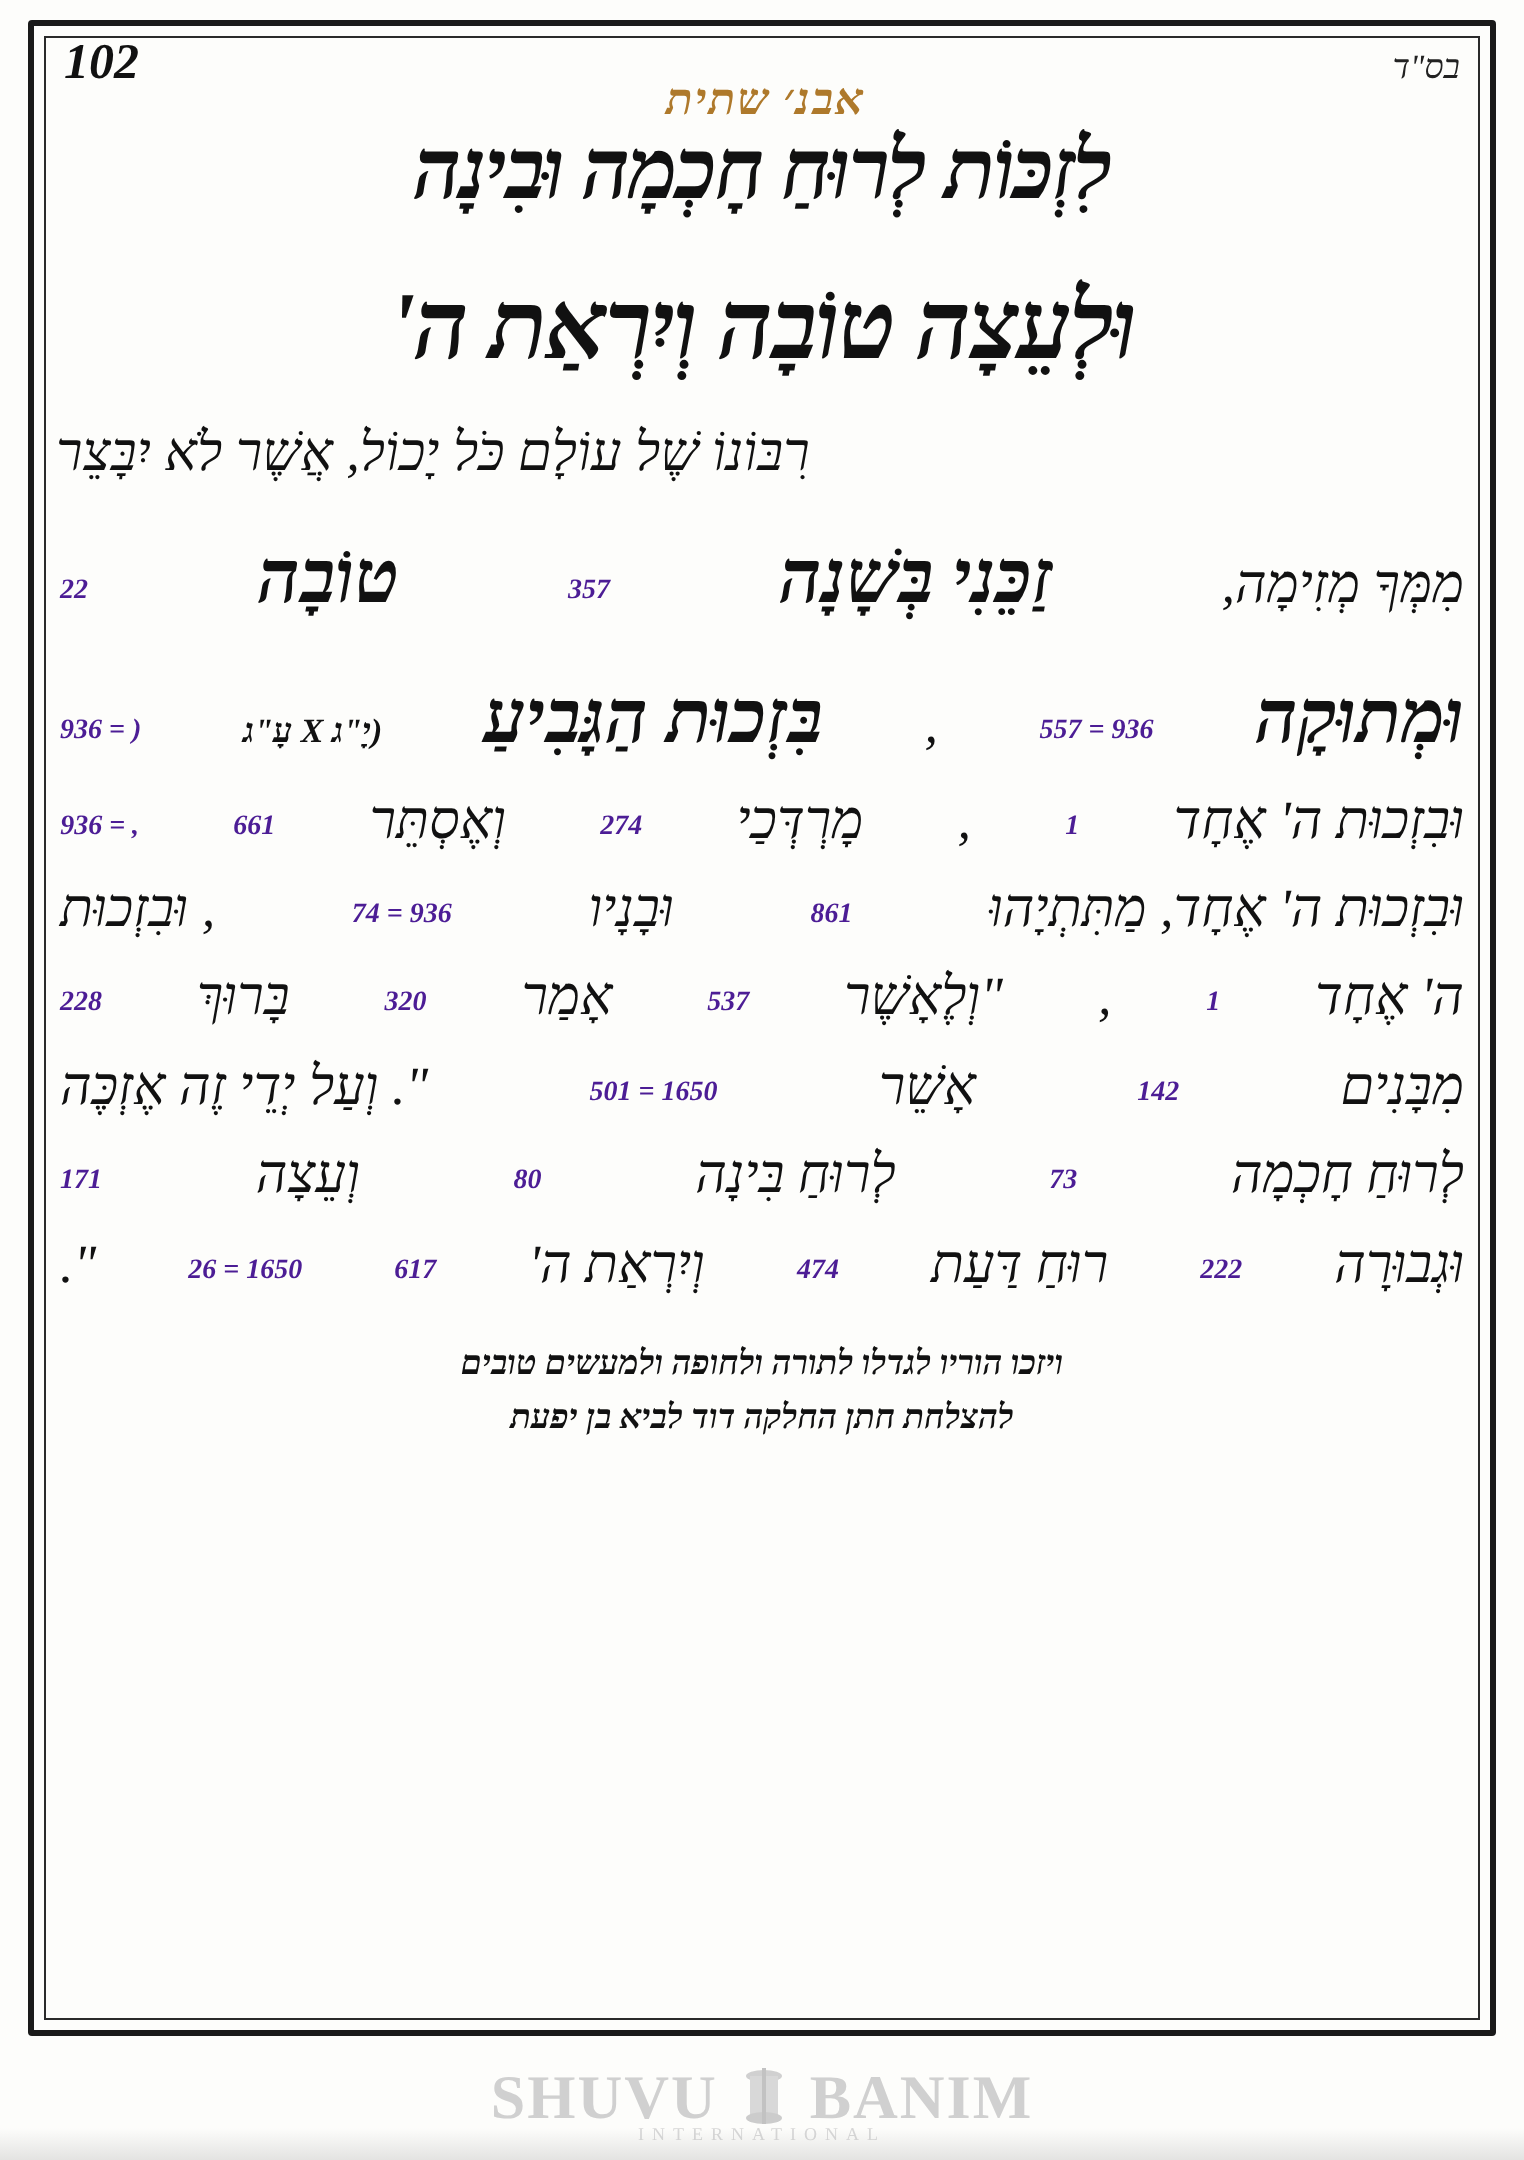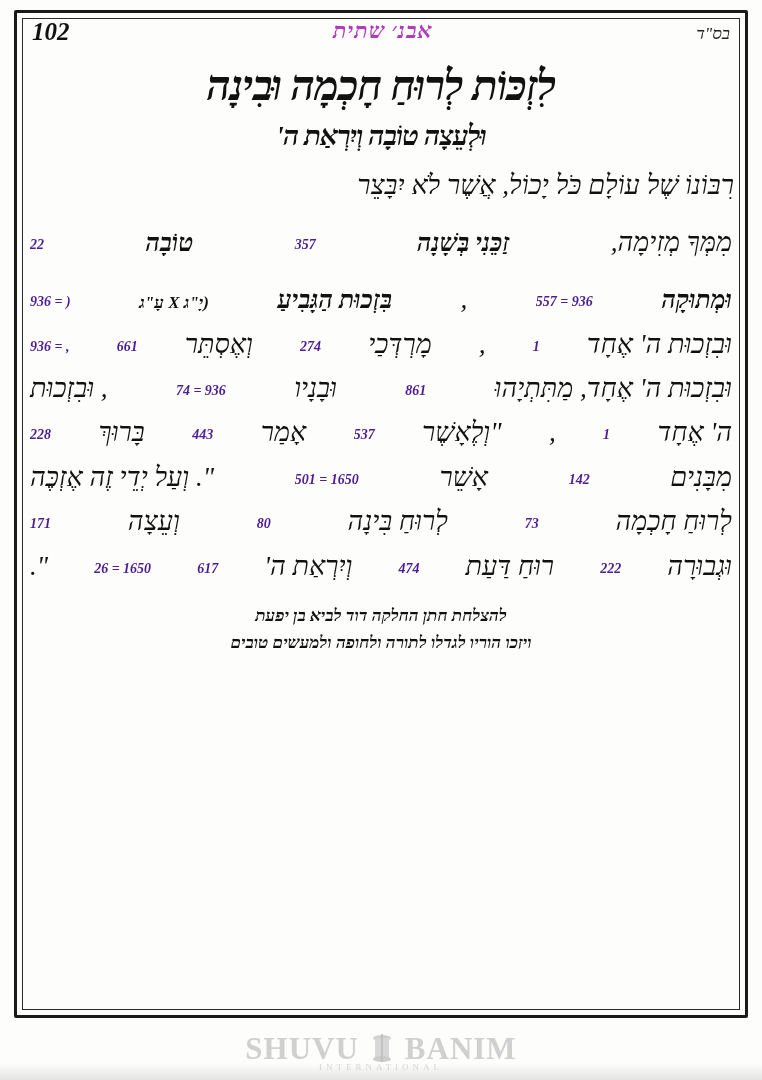--- a/index.html
+++ b/index.html
@@ -68,72 +68,72 @@
   }
   .bsd {
     font-size: 17px;
     font-weight: 400;
     color: #222;
     padding-top: 6px;
   }
   .center-mark {
     font-size: 22px;
     font-weight: 700;
-    color: #a21caf;
+    color: #a16207;
     letter-spacing: 1px;
-    padding-top: 0;
+    padding-top: 19px;
     opacity: .85;
   }
   .hdr1 {
     font-size: 42px;
     font-weight: 700;
     line-height: 1.28;
     margin: 8px 0 0 0;
     letter-spacing: -1px;
   }
   .hdr2 {
-    font-size: 28px;
+    font-size: 48px;
     font-weight: 700;
     line-height: 1.25;
-    margin: 4px 0 0 0;
+    margin: 20px 0 0 0;
     letter-spacing: -1px;
   }
   .hdr-big {
     font-size: 58px;
     font-weight: 700;
     line-height: 1.2;
     margin: 26px 0 10px 0;
     letter-spacing: -2px;
   }
   .body-block {
     margin-top: 10px;
   }
   .line {
     display: flex;
     flex-direction: row;
     flex-wrap: nowrap;
     align-items: baseline;
-    justify-content: flex-start;
+    justify-content: flex-end;
     gap: 8px;
     font-size: 27px;
     line-height: 1.05;
     padding: 8px 0;
     white-space: nowrap;
   }
   .line.spread {
     justify-content: space-between;
     padding-left: 2px;
     padding-right: 2px;
   }
   .seg {
     font-weight: 400;
   }
   .seg.bold {
     font-weight: 700;
-    font-size: 25px;
+    font-size: 37px;
     margin-top: 15px;
   }
   .num {
     font-size: 14px;
     font-weight: 700;
     direction: ltr;
     unicode-bidi: isolate;
     color: #4c1d95;
     position: relative;
     top: -2px;
@@ -250,21 +250,21 @@
           <span class="num">74 = 936</span>
           <span class="seg">, וּבִזְכוּת</span>
         </div>
         <div class="line spread">
           <span class="seg">ה' אֶחָד</span>
           <span class="num">1</span>
           <span class="seg">,</span>
           <span class="seg">"וְלֶאָשֶׁר</span>
           <span class="num">537</span>
           <span class="seg">אָמַר</span>
-          <span class="num">443</span>
+          <span class="num">320</span>
           <span class="seg">בָּרוּךְ</span>
           <span class="num">228</span>
         </div>
         <div class="line spread">
           <span class="seg">מִבָּנִים</span>
           <span class="num">142</span>
           <span class="seg">אָשֵׁר</span>
           <span class="num">501 = 1650</span>
           <span class="seg">". וְעַל יְדֵי זֶה אֶזְכֶּה</span>
         </div>
@@ -282,22 +282,22 @@
           <span class="seg">רוּחַ דַּעַת</span>
           <span class="num">474</span>
           <span class="seg">וְיִרְאַת ה'</span>
           <span class="num">617</span>
           <span class="num">26 = 1650</span>
           <span class="seg">".</span>
         </div>
       </div>
 
     <div class="footer">
+      <div class="fline">ויזכו הוריו לגדלו לתורה ולחופה ולמעשים טובים</div>
       <div class="fline">להצלחת חתן החלקה דוד לביא בן יפעת</div>
-      <div class="fline">ויזכו הוריו לגדלו לתורה ולחופה ולמעשים טובים</div>
     </div>
   </div>
 
   <div class="brandbar">
     <div class="brand">
       <span class="brand-text">SHUVU</span>
       <span class="brand-icon">
         <svg width="34" height="34" viewBox="0 0 34 34" aria-hidden="true">
           <ellipse cx="17" cy="6" rx="9" ry="3" fill="#d0d0d0"></ellipse>
           <rect x="10" y="6" width="14" height="20" fill="#d8d8d8"></rect>

